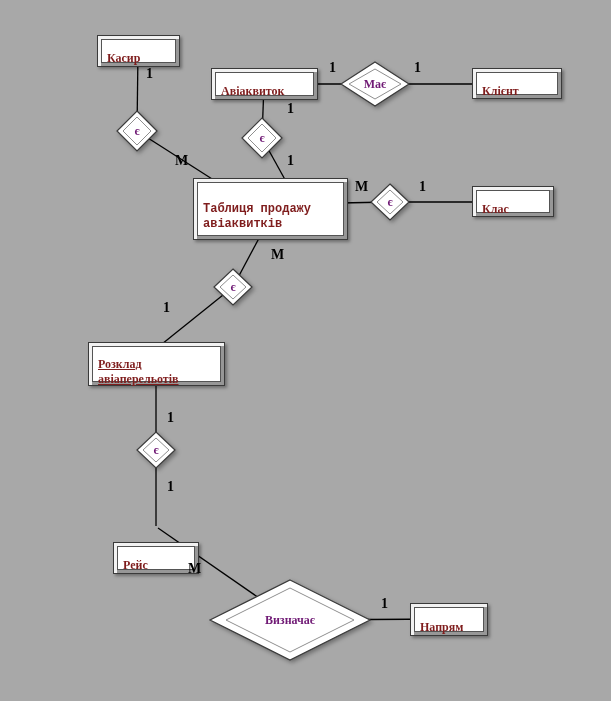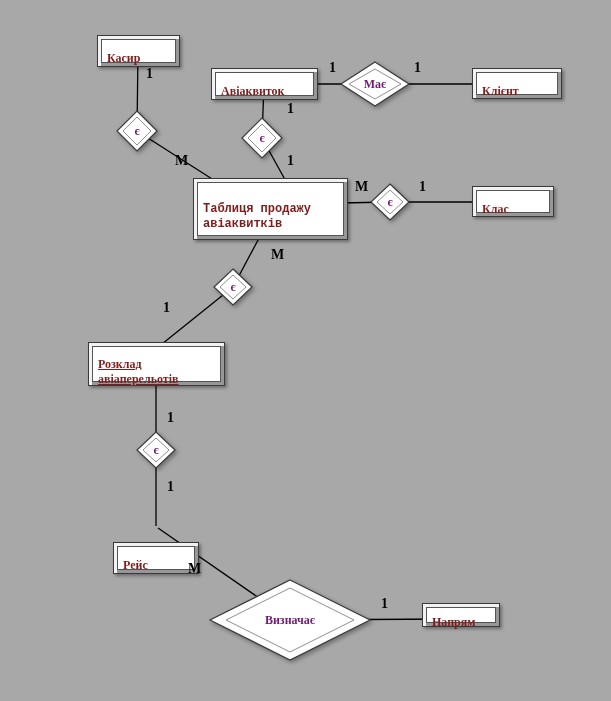--- a/index.html
+++ b/index.html
@@ -131,21 +131,21 @@
   </div>
 
   <div class="entity" style="left:88px; top:342px; width:137px; height:44px;text-decoration:underline;">
     <span>Розклад авіаперельотів</span>
   </div>
 
   <div class="entity" style="left:113px; top:510px; width:86px; height:32px;margin-top:32px;">
     <span>Рейс</span>
   </div>
 
-  <div class="entity" style="left:410px; top:603px; width:78px; height:24px;margin-left:12px;">
+  <div class="entity" style="left:410px; top:603px; width:78px; height:33px;">
     <span>Напрям</span>
   </div>
 
   <div class="rel-label" style="left:375px; top:84px;">Має</div>
   <div class="rel-label" style="left:137px; top:131px;">є</div>
   <div class="rel-label" style="left:262px; top:138px;">є</div>
   <div class="rel-label" style="left:390px; top:202px;">є</div>
   <div class="rel-label" style="left:233px; top:287px;">є</div>
   <div class="rel-label" style="left:156px; top:450px;">є</div>
   <div class="rel-label" style="left:290px; top:620px;">Визначає</div>

